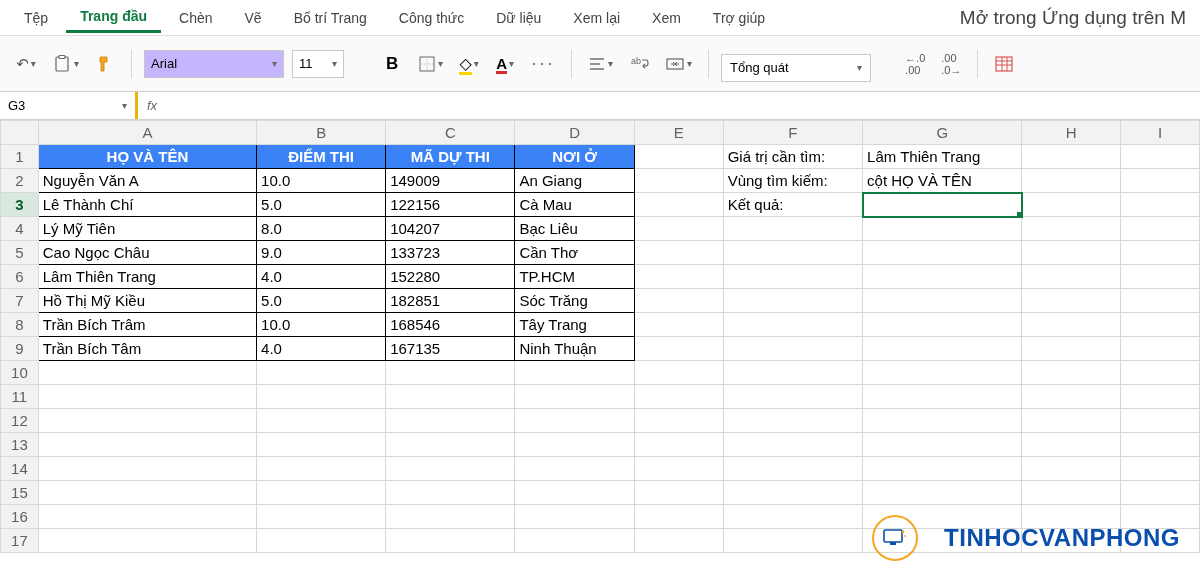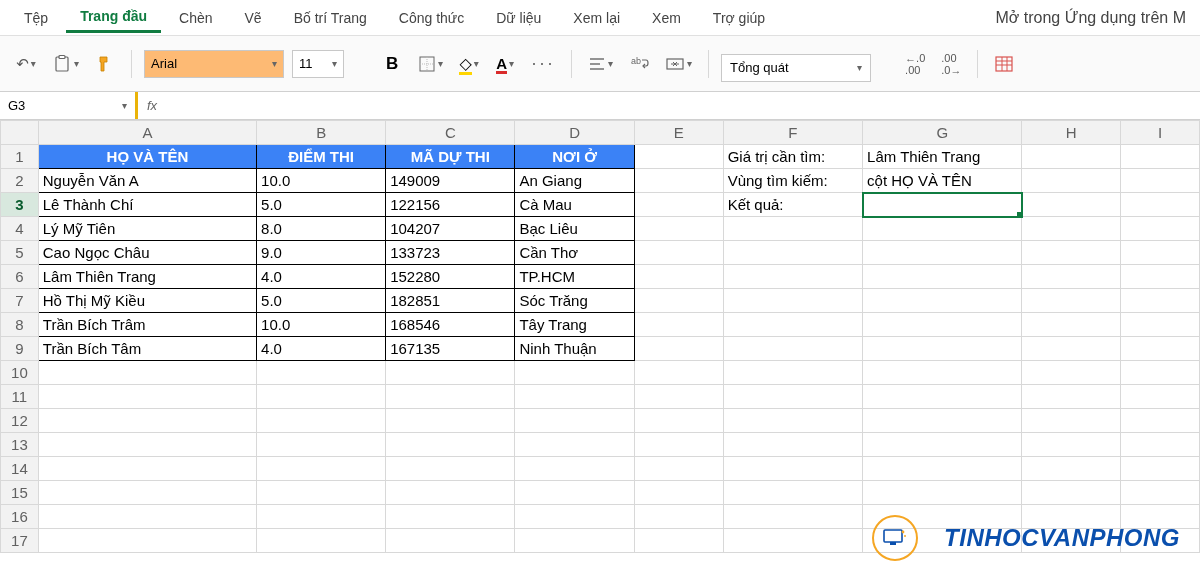--- a/index.html
+++ b/index.html
@@ -2,27 +2,27 @@
 <html><head>
 <meta charset="utf-8">
 <style>
 * { box-sizing: border-box; margin: 0; padding: 0; font-family: 'Segoe UI', Arial, sans-serif; }
 body { background: #fff; width: 1200px; height: 579px; overflow: hidden; position: relative; }
 
 
 .tabs { display: flex; align-items: center; height: 36px; padding: 12px 10px; background: #fff; gap: 4px; border-bottom: 1px solid #e0e0e0; }
 .tab { padding: 6px 14px; font-size: 14px; color: #444; cursor: pointer; white-space: nowrap; }
 .tab.active { color: #107c41; font-weight: 600; border-bottom: 3px solid #107c41; }
-.right-text { margin-left: auto; font-size: 16px; color: #444; padding-right: 4px; }
+.right-text { margin-left: auto; font-size: 19px; color: #444; padding-right: 4px; }
 
 
 .ribbon { display: flex; align-items: center; height: 56px; padding: 0 12px; gap: 8px; background: #fafafa; border-bottom: 1px solid #d0d0d0; }
 .rbtn { display: inline-flex; align-items: center; justify-content: center; height: 32px; min-width: 28px; padding: 0 4px; cursor: pointer; border-radius: 2px; }
 .sep { width: 1px; height: 28px; background: #d8d8d8; margin: 0 4px; }
-.font-name { width: 140px; height: 28px; border: 1px solid #c8c8c8; font-size: 13px; padding: 0 6px; background: #fdba74; display: flex; align-items: center; justify-content: space-between; }
+.font-name { width: 140px; height: 28px; border: 1px solid #c8c8c8; font-size: 13px; padding: 0 6px; background: #c4b5fd; display: flex; align-items: center; justify-content: space-between; }
 .font-size { width: 52px; height: 28px; border: 1px solid #c8c8c8; font-size: 13px; padding: 0 6px; background: #fff; display: flex; align-items: center; justify-content: space-between; }
 .fmt-box { width: 150px; height: 28px; border: 1px solid #c8c8c8; font-size: 13px; padding: 0 8px; background: #fff; display: flex; align-items: center; justify-content: space-between; margin-top: 8px; }
 .chev { font-size: 10px; color: #666; }
 .ico { font-size: 15px; color: #555; }
 .bold { font-weight: 800; font-size: 17px; }
 .color-underline { position: relative; display: inline-block; }
 .color-underline::after { content: ''; position: absolute; left: 0; right: 0; bottom: -2px; height: 3px; }
 .yellow::after { background: #ffd500; }
 .red::after { background: #d92b2b; }
 
@@ -44,21 +44,21 @@
 
 .dh { background: #3b82f6; color: #fff; font-weight: 700; text-align: center !important; border: 1px solid #000 !important; }
 .dc { border: 1px solid #000 !important; }
 .num { text-align: left; }
 
 
 .sel-cell { outline: 2px solid #107c41; outline-offset: -1px; position: relative; }
 .sel-cell::after { content:''; position:absolute; right:-3px; bottom:-3px; width:6px; height:6px; background:#107c41; border:1px solid #fff; }
 
 
-.logo { position: absolute; right: 20px; bottom: 18px; display: flex; align-items: center; gap: 26px; font-style: italic; }
+.logo { position: absolute; right: 20px; bottom: 18px; display: flex; align-items: center; gap: 26px; }
 .logo-circle { width: 46px; height: 46px; border: 2px solid #f5a623; border-radius: 50%; display:flex; align-items:center; justify-content:center; color:#0a4fad; font-size:20px; }
 .logo-text { font-size: 24px; font-weight: 800; color: #0a4fad; letter-spacing: 0.5px; }
 
 .col-A{width:220px} .col-B{width:130px} .col-C{width:130px} .col-D{width:120px} .col-E{width:90px} .col-F{width:140px} .col-G{width:160px} .col-H{width:100px} .col-I{width:80px}
 </style>
 </head>
 <body>
 
 <div class="tabs" id="tabs-row">
     <div class="tab">Tệp</div>

